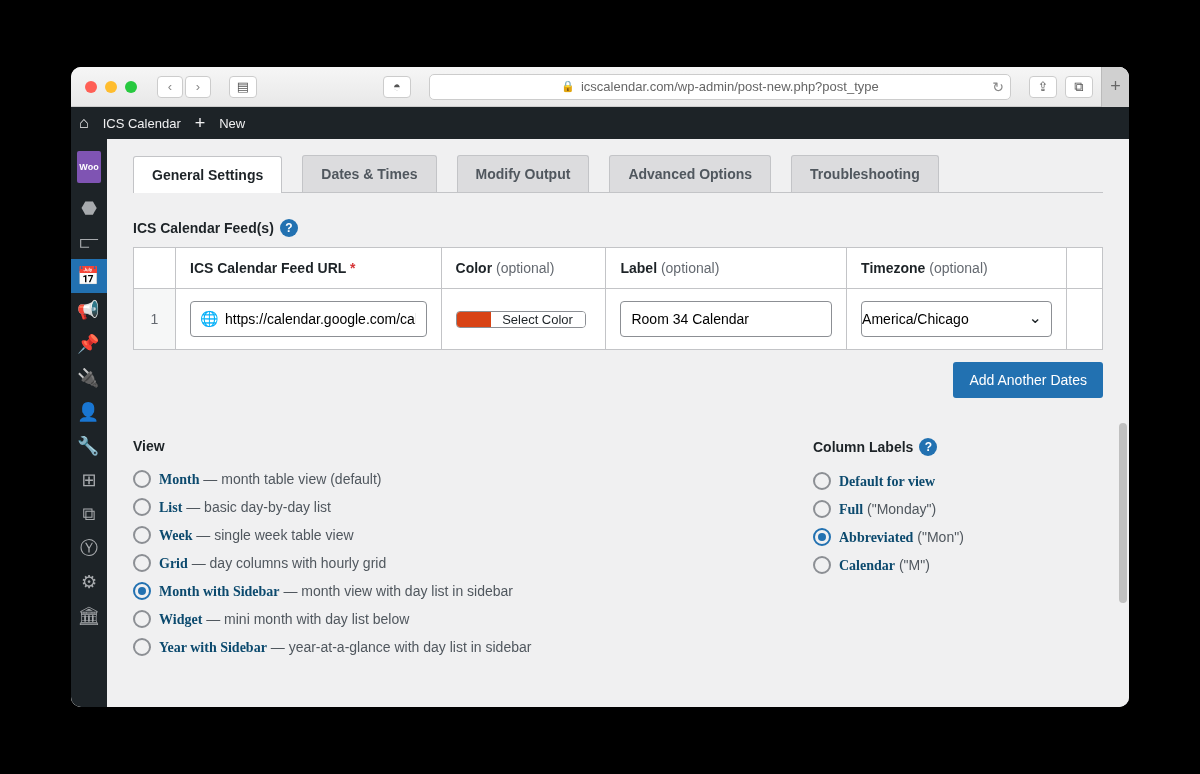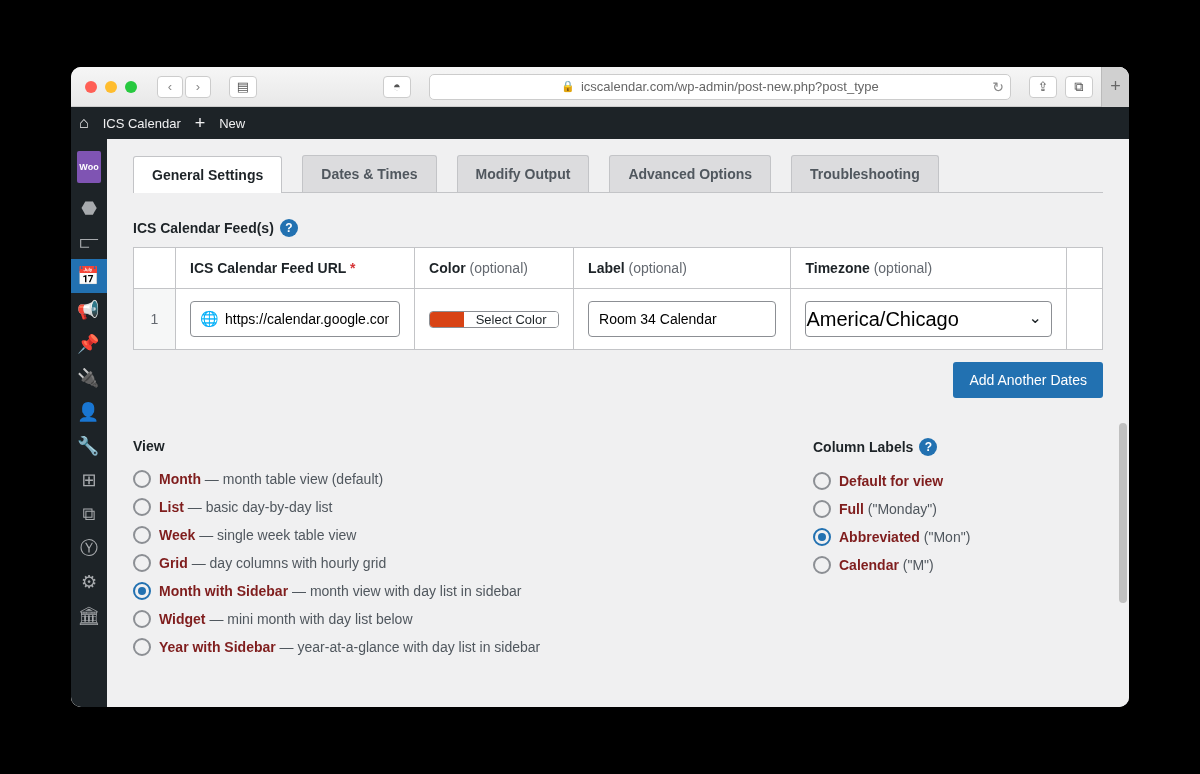--- a/index.html
+++ b/index.html
@@ -49,34 +49,34 @@
 .feed-table th { font-weight:700; color:#1d2327; }
 .feed-table th .opt { font-weight:400; color:#646970; }
 .feed-table th .req { color:#d63638; }
 .feed-table td.num { width:42px; text-align:center; color:#646970; background:#f6f7f7;}
 .feed-input { width:100%; height:36px; border:1px solid #8c8f94; border-radius:4px; padding:0 10px 0 34px; font-size:14px; background:#fff; }
 .input-wrap { position:relative; }
 .input-wrap .globe { position:absolute; left:10px; top:50%; transform:translateY(-50%); color:#646970; font-size:15px;}
 .color-picker { display:flex; border:1px solid #8c8f94; border-radius:4px; overflow:hidden; width:130px;}
 .swatch { width:34px; background:#d84315; }
 .color-label { flex:1; display:flex; align-items:center; justify-content:center; font-size:13px; color:#1d2327; background:#fff;}
-.select { width:100%; height:36px; border:1px solid #8c8f94; border-radius:4px; padding:0 0; font-size:20px; background:#fff; appearance:none; }
+.select { width:100%; height:36px; border:1px solid #8c8f94; border-radius:4px; padding:0 0; font-size:14px; background:#fff; appearance:none; }
 .select-wrap { position:relative; }
 .select-wrap::after { content:"⌄"; position:absolute; right:10px; top:7px; color:#1d2327; font-size:16px; pointer-events:none;}
 .add-feed-row { display:flex; justify-content:flex-end; }
 .btn-primary { background:#2271b1; color:#fff; border:none; padding:10px 16px; font-size:14px; border-radius:3px; cursor:pointer;}
 
 
 .two-col { display:flex; gap:60px; margin-top:40px;}
 .col h3 { font-size:14px; font-weight:700; margin-bottom:16px; display:flex; align-items:center; gap:6px; color:#1d2327;}
 .radio-row { display:flex; align-items:center; gap:8px; margin-bottom:10px; font-size:14px; color:#50575e;}
 .radio { width:18px; height:18px; border:2px solid #8c8f94; border-radius:50%; display:inline-flex; align-items:center; justify-content:center; flex-shrink:0;}
 .radio.checked { border-color:#2271b1; }
 .radio.checked::after { content:""; width:8px; height:8px; background:#2271b1; border-radius:50%; }
-.radio-row strong { color:#7f1d1d; }
+.radio-row strong { color:#0c4a6e;font-family:Liberation Serif, serif; }
 .col-left { flex: 0 0 620px; }
 .col-right { flex:1; }
 
 
 .scroll-track { position:absolute; right:2px; top:50%; width:8px; height:180px; background:#c0c0c0; border-radius:4px;}
 </style>
 </head>
 <body>
 
 <div class="mac-window">

